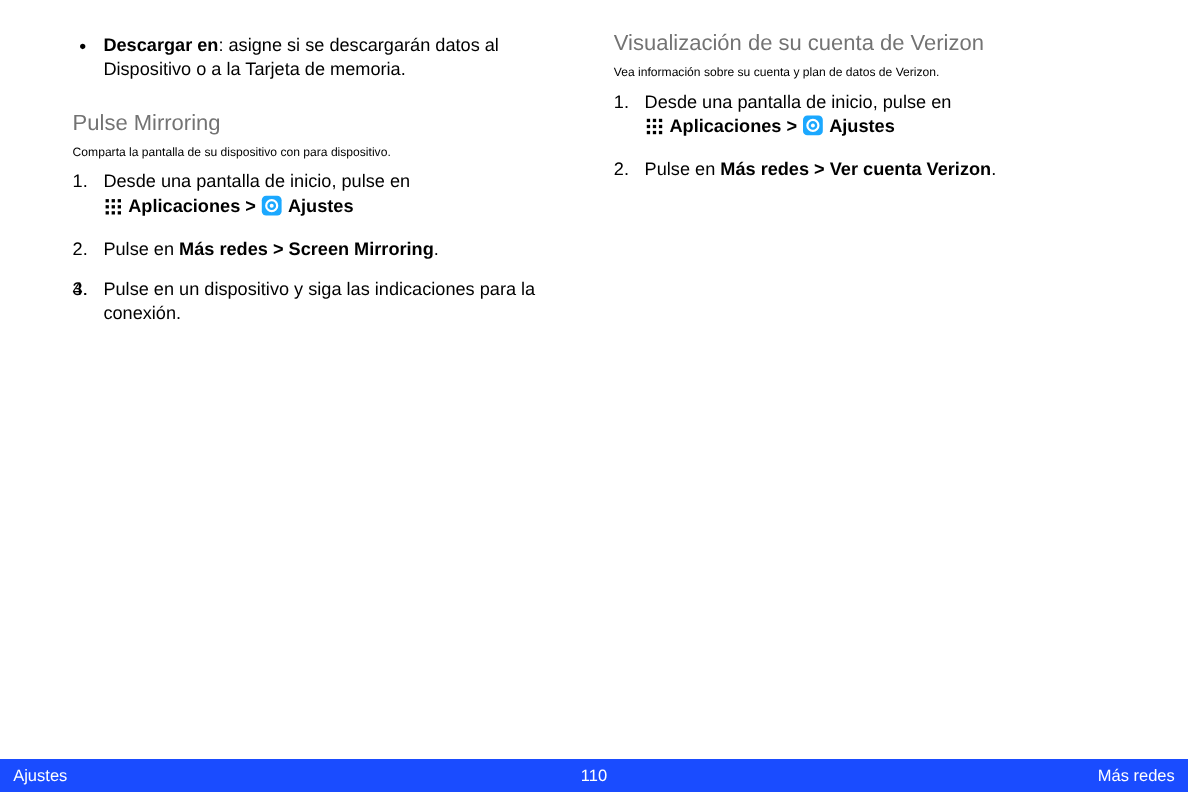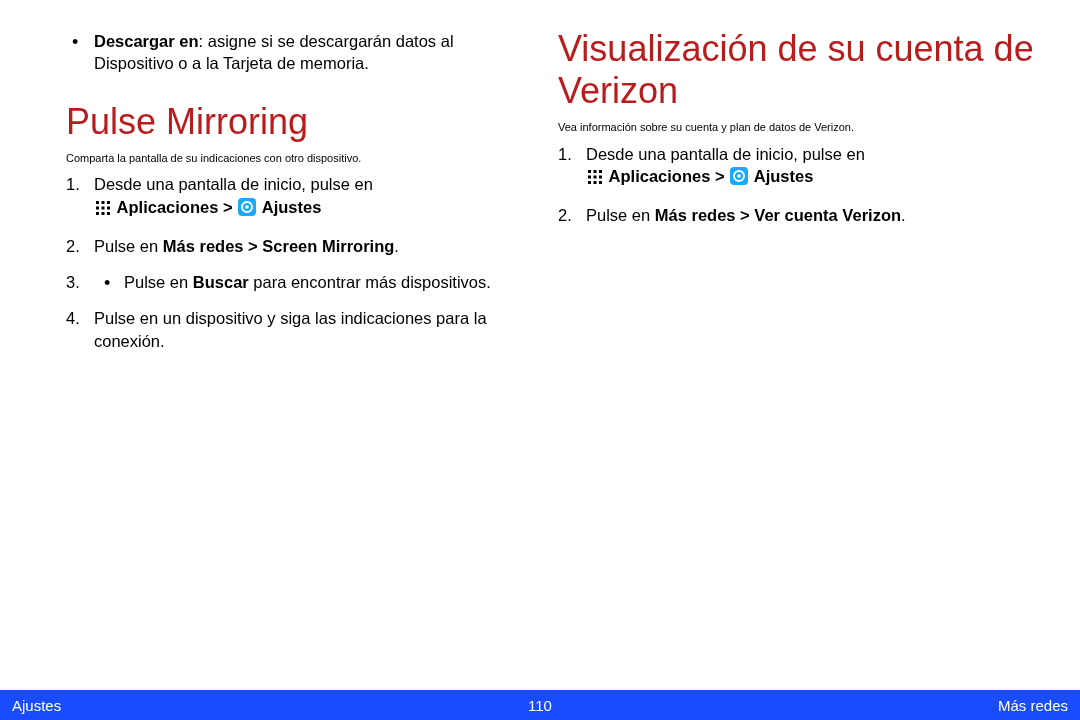--- a/index.html
+++ b/index.html
@@ -57,23 +57,23 @@
     position: absolute;
     left: 0;
     top: 0;
   }
   ol.steps ul.bullets {
     padding-left: 30px;
     margin-top: 10px;
   }
   ol.steps ul.bullets > li::before { left: -20px; }
   h2.blue {
-    color: #b91c1c;
+    color: #737373;
     font-weight: 400;
-    font-size: 36px;
+    font-size: 20px;
     margin-top: 26px;
     margin-bottom: 8px;
     padding-left: 28px;
   }
   .col2 h2.blue { padding-left: 0; margin-top: 0; }
   .desc {
     font-size: 11px;
     line-height: 1.35;
     padding-left: 28px;
     margin-bottom: 8px;
@@ -116,21 +116,21 @@
   <div class="cols">
 
     <div class="col">
       <ul class="bullets">
         <li>
           <span class="bold">Descargar en</span><span>: asigne si se descargarán datos al Dispositivo o a la Tarjeta de memoria.</span>
         </li>
       </ul>
 
       <h2 class="blue">Pulse Mirroring</h2>
-      <p class="desc">Comparta la pantalla de su indicaciones con otro dispositivo.</p>
+      <p class="desc">Comparta la pantalla de su dispositivo con para dispositivo.</p>
 
       <ol class="steps">
         <li>
           <span>Desde una pantalla de inicio, pulse en </span><br>
           <span class="inline-icon">
             <svg width="16" height="16" viewBox="0 0 16 16">
               <g>
                 <rect x="1" y="1" width="3" height="3"></rect>
                   <rect x="6.5" y="1" width="3" height="3"></rect>
                   <rect x="12" y="1" width="3" height="3"></rect>
@@ -149,25 +149,20 @@
                 <circle cx="8" cy="8" r="5" fill="none" stroke="#fff" stroke-width="2"></circle>
                 <circle cx="8" cy="8" r="1.8" fill="#fff"></circle>
               </svg>
           </span>
           <span class="bold">Ajustes</span>
         </li>
         <li>
           <span>Pulse en </span><span class="bold">Más redes &gt; Screen Mirroring</span><span>.</span>
         </li>
         <li>
-          <ul class="bullets">
-            <li>
-              <span>Pulse en </span><span class="bold">Buscar</span><span> para encontrar más dispositivos.</span>
-            </li>
-          </ul>
         </li>
         <li>
           <span>Pulse en un dispositivo y siga las indicaciones para la conexión.</span>
         </li>
       </ol>
     </div>
 
     <div class="col col2">
       <h2 class="blue">Visualización de su cuenta de Verizon</h2>
       <p class="desc">Vea información sobre su cuenta y plan de datos de Verizon.</p>

